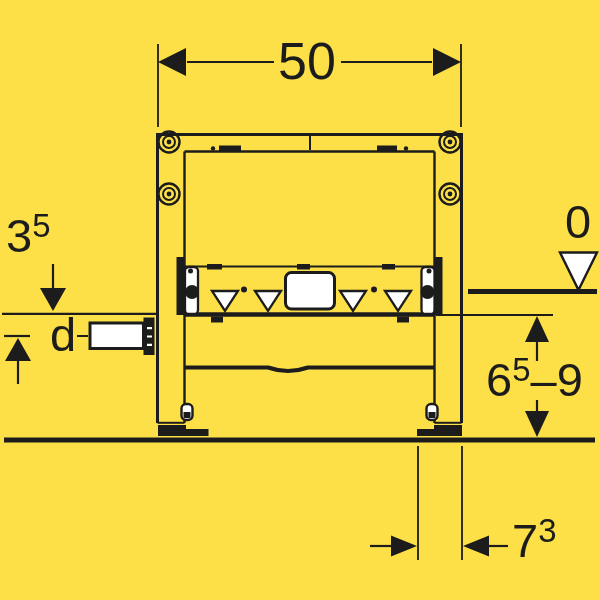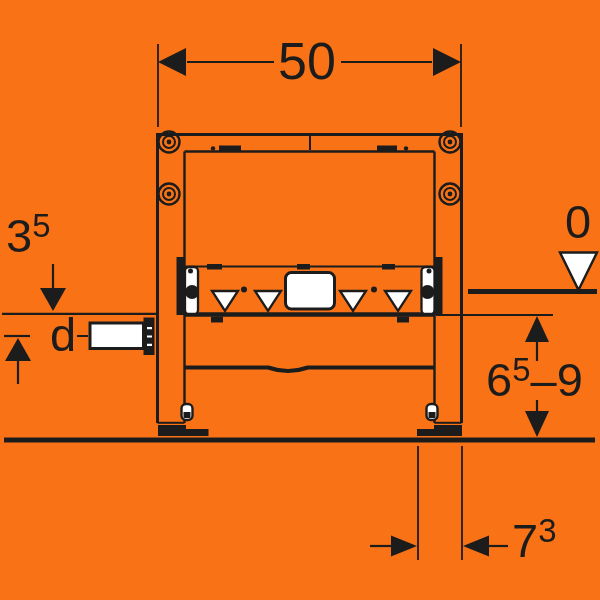--- a/index.html
+++ b/index.html
@@ -1,16 +1,16 @@
 <!DOCTYPE html>
 <html><head>
 <meta charset="utf-8">
 <style>
   html,body{margin:0;padding:0;background:#fff;}
-  .stage{position:relative;width:600px;height:600px;background:#f97316;overflow:hidden;
+  .stage{position:relative;width:600px;height:600px;background:#fde047;overflow:hidden;
          font-family:"Liberation Sans", sans-serif;}
   svg{display:block}
   .ink{stroke:#1c1c1c}
   .fillink{fill:#1c1c1c}
   text{fill:#1c1c1c;font-family:"Liberation Sans", sans-serif;}
   .t52{font-size:52px}
   .t47{font-size:47px}
   .sup{font-size:33px}
 </style>
 </head>

